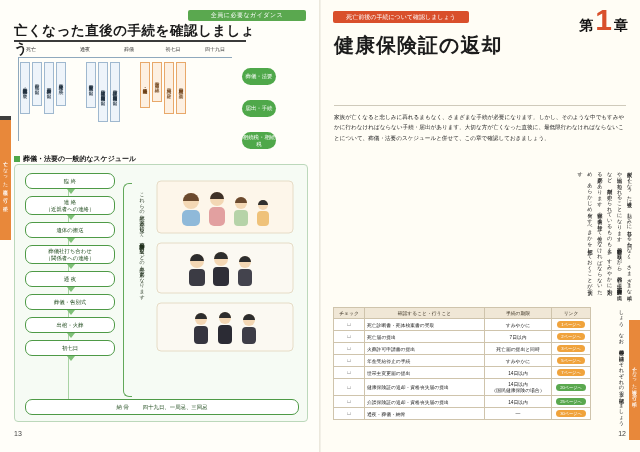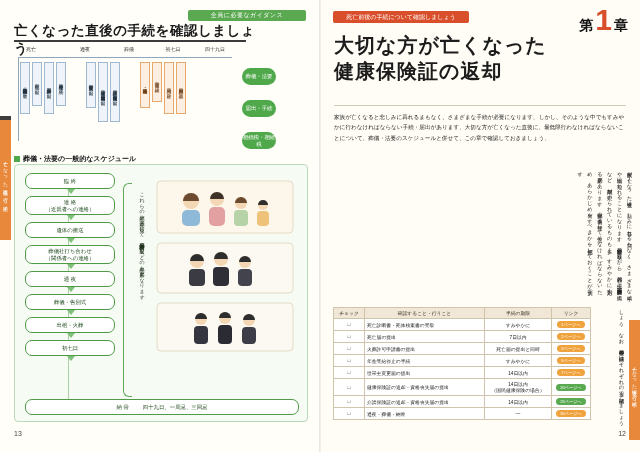--- a/index.html
+++ b/index.html
@@ -180,21 +180,20 @@
 
     <div class="r-banner">死亡前後の手続について確認しましょう</div>
 
     <div class="chap">
       <span>第</span>
       <span class="num">1</span>
       <span>章</span>
     </div>
 
     <div class="r-title">
-      <div>大切な方が亡くなった</div>
       <div>健康保険証の返却</div>
     </div>
     <div class="r-rule"></div>
 
     <div class="r-body">家族が亡くなると悲しみに暮れるまもなく、さまざまな手続が必要になります。しかし、そのような中でもすみやかに行わなければならない手続・届出があります。大切な方が亡くなった直後に、最低限行わなければならないことについて、葬儀・法要のスケジュールと併せて、この章で確認しておきましょう。</div>
 
     <div class="vert-block">
 
       <div class="vtext" style="right:-8px;top:0;height:126px;width:118px;">家族が亡くなった直後は、悲しみに暮れる間もなく、さまざまな手続や届出に追われることになります。死亡診断書の受取りから、死亡届の提出、火葬許可申請書の提出など、期限が定められているものも多く、すみやかに対応する必要があります。葬儀の準備と並行して進めなければならないため、あらかじめ何をすべきかを把握しておくことが大切です。</div>
     </div>

